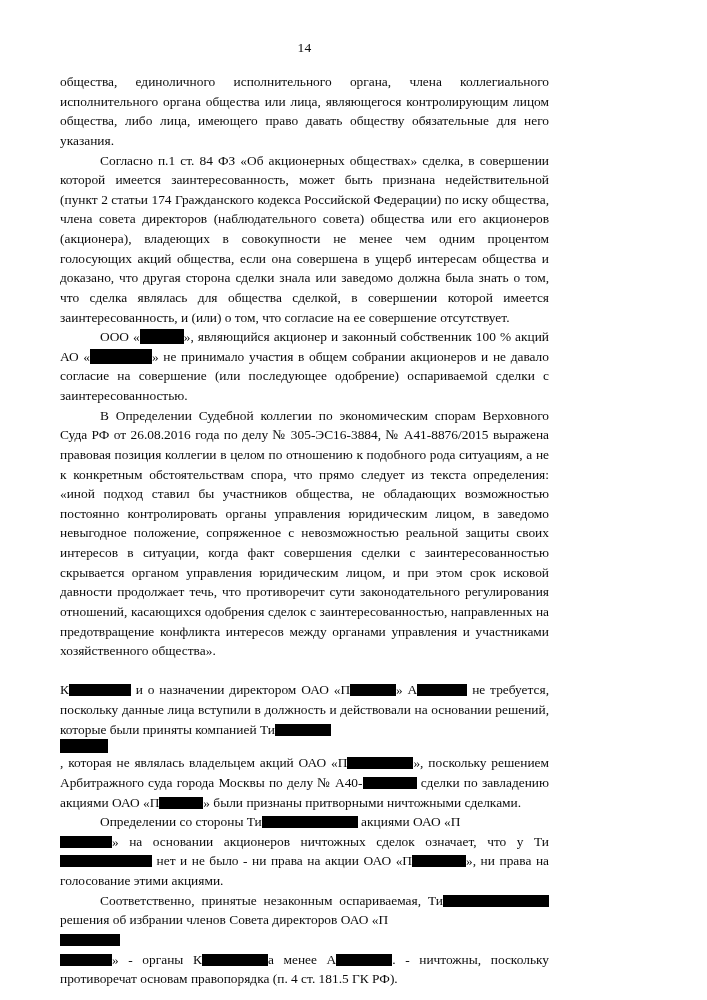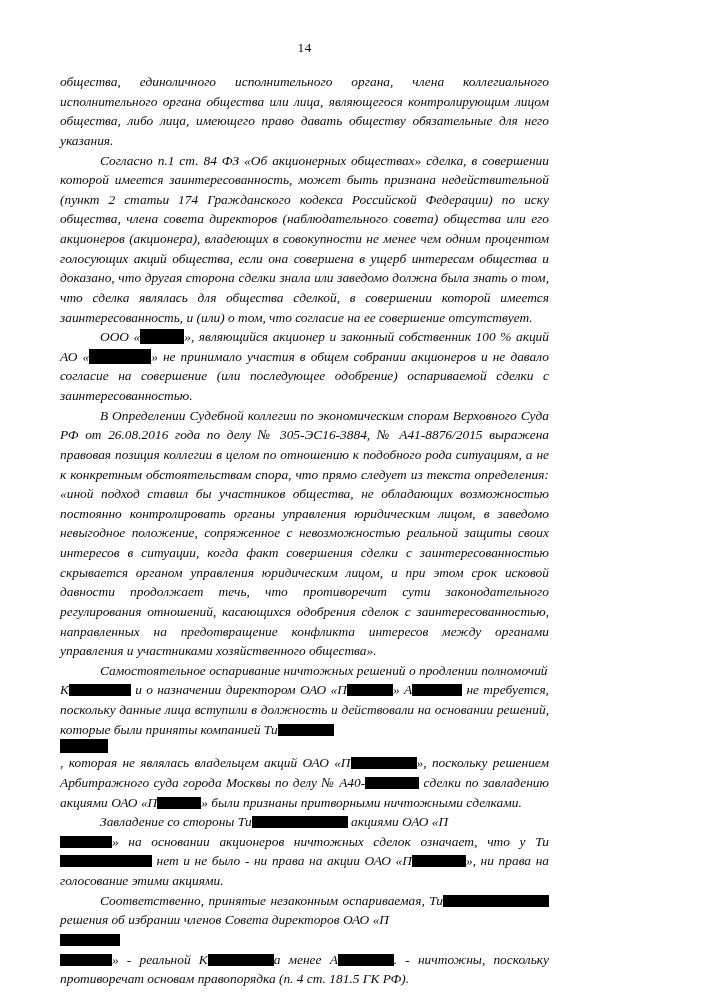--- a/index.html
+++ b/index.html
@@ -30,21 +30,20 @@
   .body-text {
     font-size: 13.4px;
     line-height: 1.465;
     text-align: justify;
     text-justify: inter-word;
     hyphens: manual;
   }
   p.para {
     margin: 0;
     text-indent: 40px;
-    font-style: italic;
   }
   p.para.no-indent {
     text-indent: 0;
   }
   
   .redact {
     display: inline-block;
     background: #000000;
     vertical-align: -2px;
     border-radius: 0;
@@ -83,32 +82,32 @@
     <p class="para">
       <span>ООО «</span><span class="redact tall" style="width:44px;"></span><span>», являющийся акционер и законный собственник 100 % акций АО «</span><span class="redact tall" style="width:62px;"></span><span>» не принимало участия в общем собрании акционеров и не давало  согласие  на  совершение  (или  последующее  одобрение)  оспариваемой  сделки  с заинтересованностью.</span>
     </p>
 
 
     <p class="para">
       <span>В Определении Судебной коллегии по экономическим спорам Верховного Суда РФ от 26.08.2016 года по делу № 305-ЭС16-3884, № А41-8876/2015 выражена правовая позиция коллегии в целом по отношению к подобного рода ситуациям, а не к конкретным обстоятельствам спора, что прямо следует из текста определения: «иной подход  ставил  бы  участников  общества,  не  обладающих  возможностью  постоянно контролировать  органы  управления  юридическим  лицом,  в  заведомо  невыгодное положение,  сопряженное  с  невозможностью  реальной  защиты  своих  интересов  в ситуации,  когда  факт  совершения  сделки  с  заинтересованностью  скрывается  органом управления  юридическим  лицом,  и  при  этом  срок  исковой  давности  продолжает  течь, что  противоречит  сути  законодательного  регулирования  отношений,  касающихся одобрения  сделок  с  заинтересованностью,  направленных  на  предотвращение конфликта  интересов  между  органами  управления  и  участниками  хозяйственного общества».</span>
     </p>
 
     <p class="para">
-      <span>Самостоятельное  оспаривание  ничтожных  решений  о  продлении  полномочий</span><br>
+      <br>
       <span>К</span><span class="redact h" style="width:62px;"></span> <span>и  о  назначении  директором  ОАО  «П</span><span class="redact h" style="width:46px;"></span><span>»  А</span><span class="redact h" style="width:50px;"></span> <span>не требуется, поскольку данные лица вступили в должность и действовали на основании решений,  которые  были  приняты  компанией  Ти</span><span class="redact h" style="width:56px;"></span>
       <span class="redact-block" style="width:48px;"></span>
       <span>, которая не являлась владельцем акций ОАО «П</span><span class="redact h" style="width:66px;"></span><span>», поскольку решением Арбитражного суда города Москвы по делу № А40-</span><span class="redact h" style="width:54px;"></span> <span>сделки по завладению акциями ОАО «П</span><span class="redact h" style="width:44px;"></span><span>» были признаны притворными ничтожными сделками.</span>
     </p>
 
     <p class="para">
-      <span>Завладение со стороны Ти</span><span class="redact h" style="width:96px;"></span> <span>акциями ОАО «П</span><br>
+      <span>Определении со стороны Ти</span><span class="redact h" style="width:96px;"></span> <span>акциями ОАО «П</span><br>
       <span class="redact h" style="width:52px;"></span><span>» на основании акционеров ничтожных сделок означает, что у Ти</span><span class="redact h" style="width:92px;"></span> <span>нет и не было - ни права на акции ОАО «П</span><span class="redact h" style="width:54px;"></span><span>», ни права на голосование этими акциями.</span>
     </p>
 
     <p class="para">
       <span>Соответственно,  принятые  незаконным  оспариваемая,  Ти</span><span class="redact h" style="width:106px;"></span>
       <span>решения об избрании членов Совета директоров ОАО «П</span><br>
       <span class="redact h" style="width:60px;"></span><br>
-      <span class="redact h" style="width:52px;"></span><span>» - реальной К</span><span class="redact h" style="width:66px;"></span><span>а  менее  А</span><span class="redact h" style="width:56px;"></span><span>. - ничтожны, поскольку противоречат основам правопорядка (п. 4 ст. 181.5 ГК РФ).</span>
+      <span class="redact h" style="width:52px;"></span><span>» - органы К</span><span class="redact h" style="width:66px;"></span><span>а  менее  А</span><span class="redact h" style="width:56px;"></span><span>. - ничтожны, поскольку противоречат основам правопорядка (п. 4 ст. 181.5 ГК РФ).</span>
     </p>
 
   </div>
 </div>
 
 </body></html>

